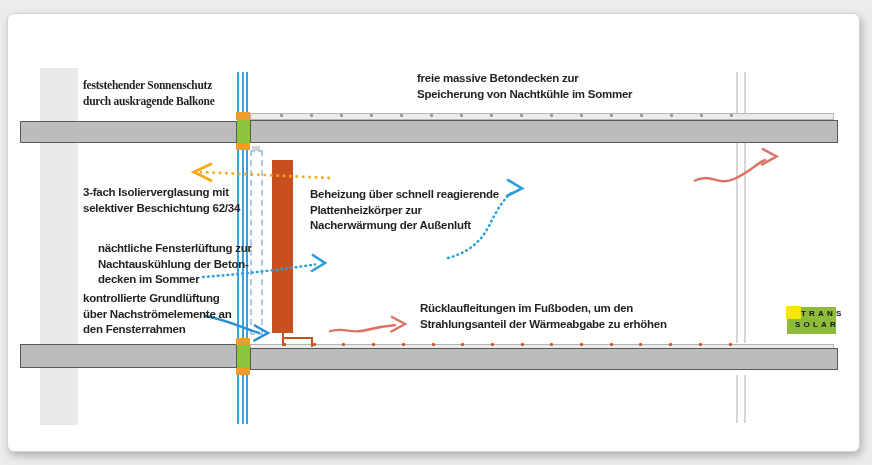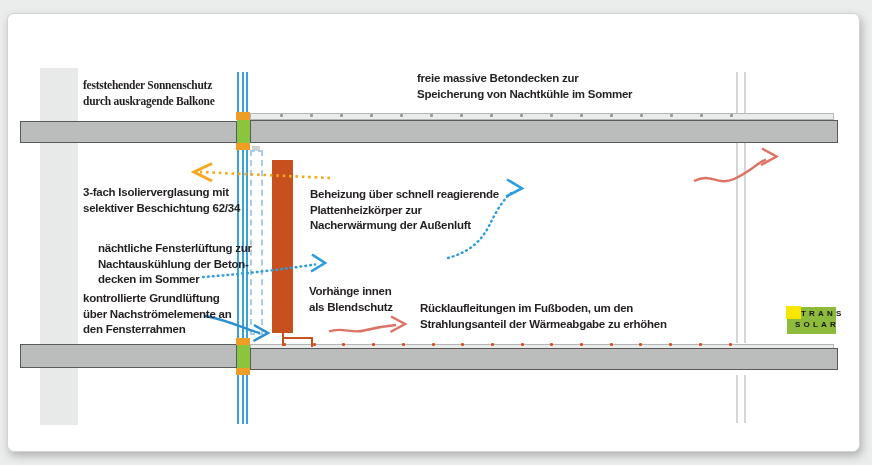--- a/index.html
+++ b/index.html
@@ -161,22 +161,20 @@
 selektiver Beschichtung 62/34</div>
   <div class="lbl" style="left:83px;top:241px;margin-left:15px;">nächtliche Fensterlüftung zur
 Nachtauskühlung der Beton-
 decken im Sommer</div>
   <div class="lbl" style="left:83px;top:291px;">kontrollierte Grundlüftung
 über Nachströmelemente an
 den Fensterrahmen</div>
   <div class="lbl" style="left:310px;top:187px;">Beheizung über schnell reagierende
 Plattenheizkörper zur
 Nacherwärmung der Außenluft</div>
-  <div class="lbl" style="left:309px;top:284px;">Vorhänge innen
-als Blendschutz</div>
   <div class="lbl" style="left:420px;top:301px;">Rücklaufleitungen im Fußboden, um den
 Strahlungsanteil der Wärmeabgabe zu erhöhen</div>
 
   <div class="logo">
     <div class="green"></div>
     <div class="yellow"></div>
     <span class="l1">TRANS</span>
     <span class="l2">SOLAR</span>
   </div>
 

